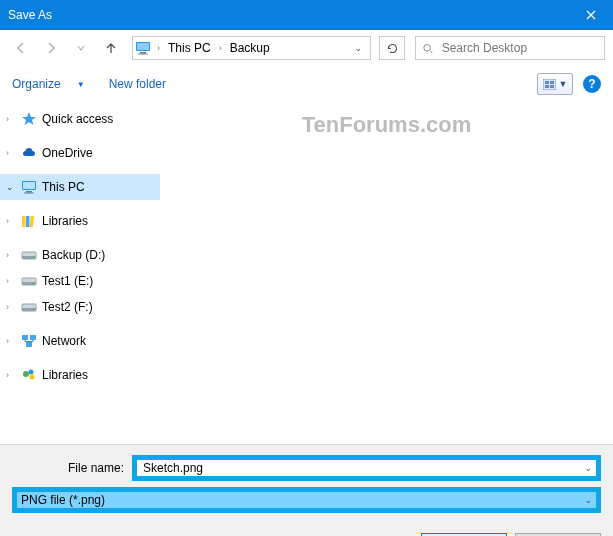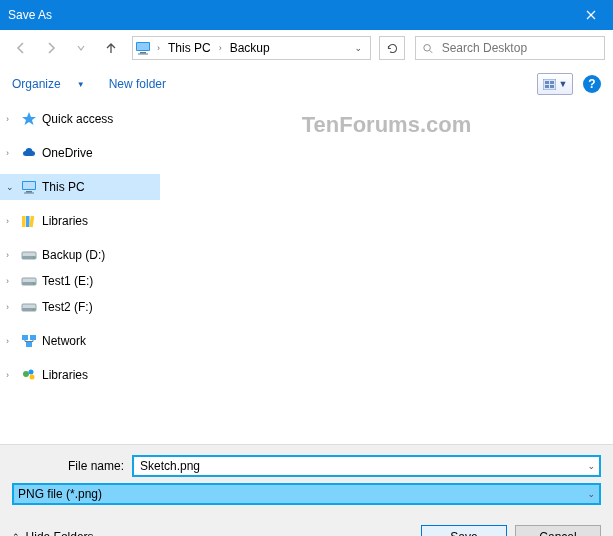--- a/index.html
+++ b/index.html
@@ -153,21 +153,21 @@
   .field {
     display:flex; align-items:center;
     margin-bottom:6px;
   }
   .field label {
     width:120px; text-align:right;
     padding-right:8px;
   }
   .field .control {
     flex:1; height:22px;
-    border:2px solid #0ea5e9;
+    border:5px solid #0ea5e9;
     background:#fff;
     display:flex; align-items:center;
     padding:8px 4px;
     position:relative;
   }
   .field .control.select { background:#7dd3fc; }
   .field .control .caret {
     position:absolute; right:4px; font-size:9px; color:#505050;
   }
   .field input.fileinput { border:none; outline:none; width:100%; font-size:12px; background:transparent;}

